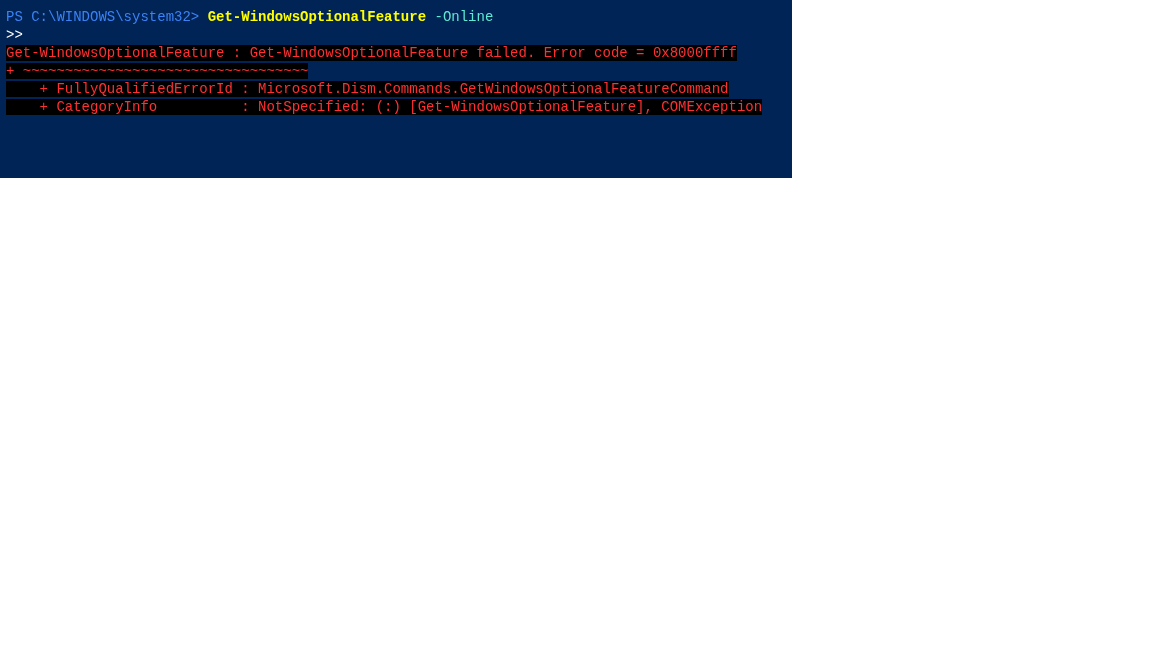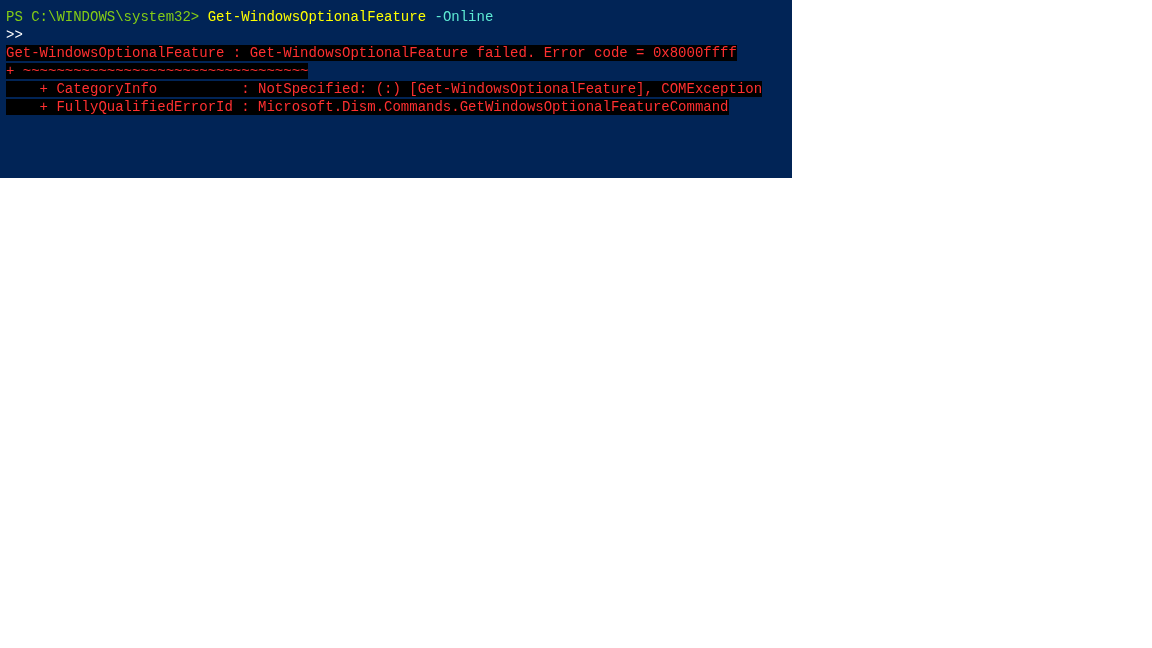--- a/index.html
+++ b/index.html
@@ -19,24 +19,25 @@
       width: 792px;
       height: 178px;
       padding: 8px 0 8px 6px;
       line-height: 18px;
       position: relative;
     }
     .line {
       white-space: pre;
     }
     .prompt-path {
-      color: #84cc16;
+      color: #3b82f6;
     }
     .prompt-cmd {
       color: #ffff00;
+      font-weight: bold;
     }
     .prompt-arg {
       color: #5eead4;
     }
     .continuation {
       color: #ffffff;
     }
     .error-text {
       color: #ff3030;
       background: #000000;
@@ -45,15 +46,15 @@
     }
   </style>
 </head>
 <body>
 
 <div class="console">
   <div class="line"><span class="prompt-path">PS C:\WINDOWS\system32&gt; </span><span class="prompt-cmd">Get-WindowsOptionalFeature</span><span class="prompt-arg"> -Online</span></div>
   <div class="line continuation">&gt;&gt;</div>
   <div class="line"><span class="error-text">Get-WindowsOptionalFeature : Get-WindowsOptionalFeature failed. Error code = 0x8000ffff</span></div>
   <div class="line"><span class="error-text">+ ~~~~~~~~~~~~~~~~~~~~~~~~~~~~~~~~~~</span></div>
+  <div class="line"><span class="error-text">    + FullyQualifiedErrorId : Microsoft.Dism.Commands.GetWindowsOptionalFeatureCommand</span></div>
   <div class="line"><span class="error-text">    + CategoryInfo          : NotSpecified: (:) [Get-WindowsOptionalFeature], COMException</span></div>
-  <div class="line"><span class="error-text">    + FullyQualifiedErrorId : Microsoft.Dism.Commands.GetWindowsOptionalFeatureCommand</span></div>
 </div>
 
 </body></html>

